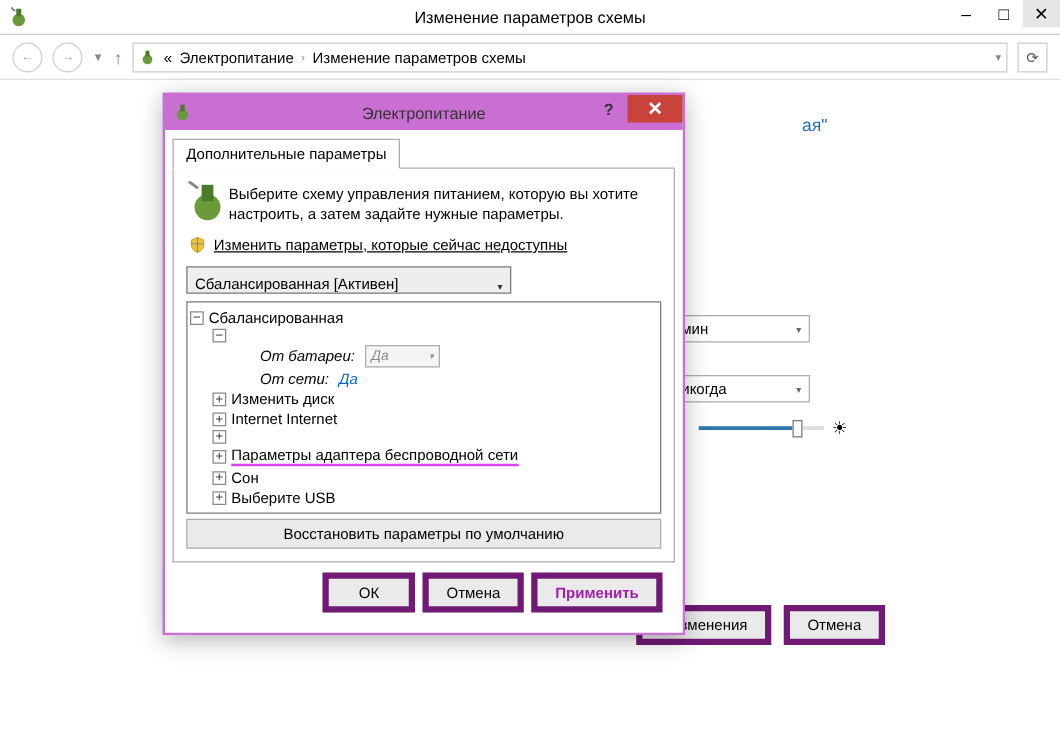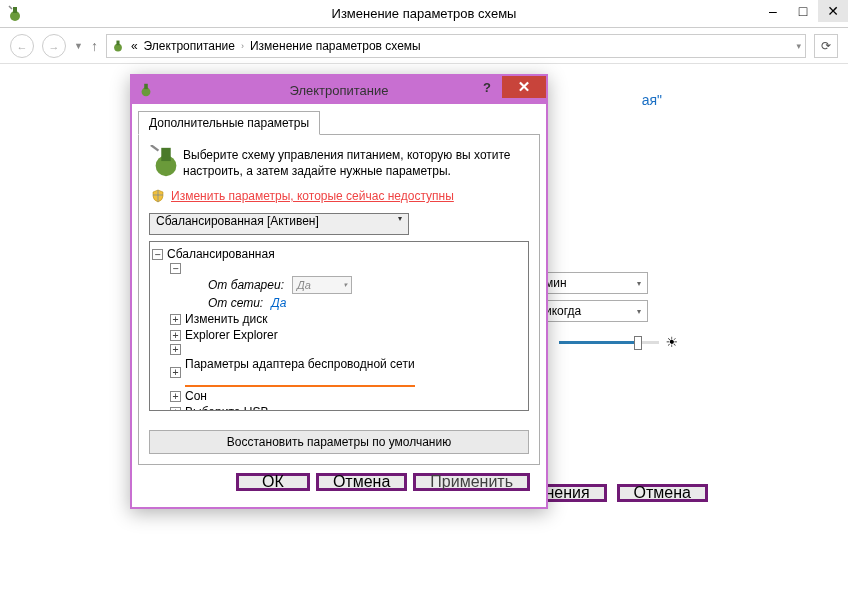--- a/index.html
+++ b/index.html
@@ -26,52 +26,52 @@
   .bgtitle { color: #1a6fc4; font-size: 14px; position: absolute; right: 186px; top: 28px; }
   .bgrow { display:flex; align-items:center; gap:8px; margin-top: 62px; margin-left: 480px; }
   .bgdrop { position:absolute; right:200px; width:110px; height:22px; border:1px solid #adadad; display:flex; align-items:center; padding:0 6px; background:#fff; justify-content:space-between; }
   .bgdrop .arr { font-size:8px; color:#666; }
   .brightness { position:absolute; right:170px; top:270px; display:flex; align-items:center; gap:6px; }
   .slider { width:100px; height:3px; background:#ddd; position:relative; }
   .slider .track { position:absolute; left:0; width:75%; height:3px; background:#2a7ab0; }
   .slider .thumb { position:absolute; left:75%; top:-5px; width:8px; height:14px; background:#fff; border:1px solid #777; }
   .sun { font-size:14px; }
   .bgbtns { position:absolute; right:140px; top:420px; display:flex; gap:10px; }
-  .btn { height:18px; padding:0 14px; border:3px solid #701a75; background:#eaeaea; display:inline-flex; align-items:center; justify-content:center; font-size:16px; cursor:default; }
+  .btn { height:32px; padding:0 14px; border:5px solid #701a75; background:#eaeaea; display:inline-flex; align-items:center; justify-content:center; font-size:12px; cursor:default; }
   
   .dialog { position:absolute; left:130px; top:74px; width:418px; background:#fff; border:2px solid #c86fd1; box-shadow:0 4px 18px rgba(0,0,0,0.3); }
   .dlg-titlebar { height:28px; background:#c86fd1; display:flex; align-items:center; position:relative; }
   .dlg-titlebar .dlg-icon { width:16px; height:16px; margin-left:6px; }
   .dlg-titlebar .dlg-title { position:absolute; left:50%; transform:translateX(-50%); color:#333; font-size:13px; }
   .dlg-ctrls { position:absolute; right:0; top:0; display:flex; height:22px; }
   .dlg-ctrls .help { width:30px; height:22px; display:flex; align-items:center; justify-content:center; font-size:13px; font-weight:bold; color:#333; }
   .dlg-ctrls .close { width:44px; height:22px; background:#c8443b; color:#fff; display:flex; align-items:center; justify-content:center; font-size:15px; font-weight:bold; }
   .dlg-body { background:#fff; padding:6px; }
   .tabstrip { border-bottom:1px solid #adadad; display:flex; }
   .tab { border:1px solid #adadad; border-bottom:1px solid #fff; background:#fff; padding:4px 10px; font-size:12px; position:relative; top:1px; }
   .tabcontent { border:1px solid #adadad; border-top:none; padding:10px; }
   .intro { display:flex; align-items:flex-end; margin-bottom:10px; }
   .intro-text { font-size:12px; line-height:1.35; }
   .shieldlink { display:flex; align-items:center; gap:6px; margin:6px 0 10px 2px; }
-  .shieldlink a { color:#ef4444; text-decoration:underline; font-size:12px; }
-  .combo { width:260px; height:22px; border:1px solid #7a7a7a; display:flex; align-items:flex-start; padding:0 6px; background:#eee; justify-content:space-between; margin-bottom:6px; }
+  .shieldlink a { color:#000000; text-decoration:underline; font-size:12px; }
+  .combo { width:260px; height:22px; border:1px solid #7a7a7a; display:flex; align-items:flex-end; padding:0 6px; background:#eee; justify-content:space-between; margin-bottom:6px; }
   .combo .arr { font-size:8px; color:#333; }
   .treewrap { border:1px solid #7a7a7a; height:170px; overflow-y:scroll; background:#fff; padding:4px 2px; }
   .treenode { display:flex; align-items:center; gap:4px; padding:1px 0; font-size:12px; white-space:nowrap; }
   .expander { width:11px; height:11px; border:1px solid #888; font-size:10px; line-height:9px; text-align:center; color:#444; font-family:monospace; flex-shrink:0; }
   .ind1 { margin-left:18px; }
   .ind3 { margin-left:56px;font-style:italic; }
   .setval { color:#0066cc; }
   .smallcombo { width:60px; height:18px; border:1px solid #adadad; background:#f5f5f5; display:inline-flex; align-items:center; padding:0 4px; font-size:11px; color:#888; justify-content:space-between; margin-left:4px;}
   .smallcombo .arr { font-size:7px; }
-  .underlined { border-bottom:2px solid #f97316; padding-bottom:14px; }
-  .restorebtn { width:100%; height:24px; border:1px solid #adadad; background:#eaeaea; margin-top:19px; display:flex; align-items:center; justify-content:center; font-size:12px; }
+  .underlined { border-bottom:2px solid #d946ef; padding-bottom:0; }
+  .restorebtn { width:100%; height:24px; border:1px solid #adadad; background:#eaeaea; margin-top:4px; display:flex; align-items:center; justify-content:center; font-size:12px; }
   .dlg-footer { display:flex; justify-content:flex-end; gap:6px; padding:8px 10px 10px; }
   .dlg-footer .btn { min-width:74px; }
-  .dlg-footer .btn.disabled { color:#404040; }
+  .dlg-footer .btn.disabled { color:#a21caf;font-weight:bold; }
   
   .power-icon svg, .shield svg, .plug svg { display:block; }
 </style>
 </head>
 <body>
 
 <div class="titlebar">
   <span class="icon power-icon">
     <svg width="18" height="18" viewBox="0 0 18 18">
         <circle cx="9" cy="11" r="5" fill="#6a9a3a"></circle>
@@ -103,21 +103,21 @@
     <span class="bc-item">Электропитание</span>
     <span class="sep">›</span>
     <span class="bc-item">Изменение параметров схемы</span>
     <span class="sep" style="margin-left:auto;">▾</span>
   </div>
   <div class="refresh">⟳</div>
 </div>
 
 <div class="bgpage">
   <span class="bgtitle">ая"</span>
-  <div class="bgdrop" style="top:208px;">
+  <div class="bgdrop" style="top:188px;">
     <span>мин</span>
     <span class="arr">▾</span>
   </div>
   <div class="bgdrop" style="top:236px;">
     <span>икогда</span>
     <span class="arr">▾</span>
   </div>
   <div class="brightness">
     <div class="slider">
       <div class="track"></div>
@@ -191,21 +191,21 @@
         <div class="treenode ind3">
           <span>От сети:</span>
           <span class="setval" style="margin-left:4px;">Да</span>
         </div>
         <div class="treenode ind1">
             <span class="expander">+</span>
             <span>Изменить диск</span>
           </div>
         <div class="treenode ind1">
             <span class="expander">+</span>
-            <span>Explorer Explorer</span>
+            <span>Internet Internet</span>
           </div>
         <div class="treenode ind1">
             <span class="expander">+</span>
           </div>
         <div class="treenode ind1">
             <span class="expander">+</span>
             <span class="underlined">Параметры адаптера беспроводной сети</span>
           </div>
         <div class="treenode ind1">
             <span class="expander">+</span>

